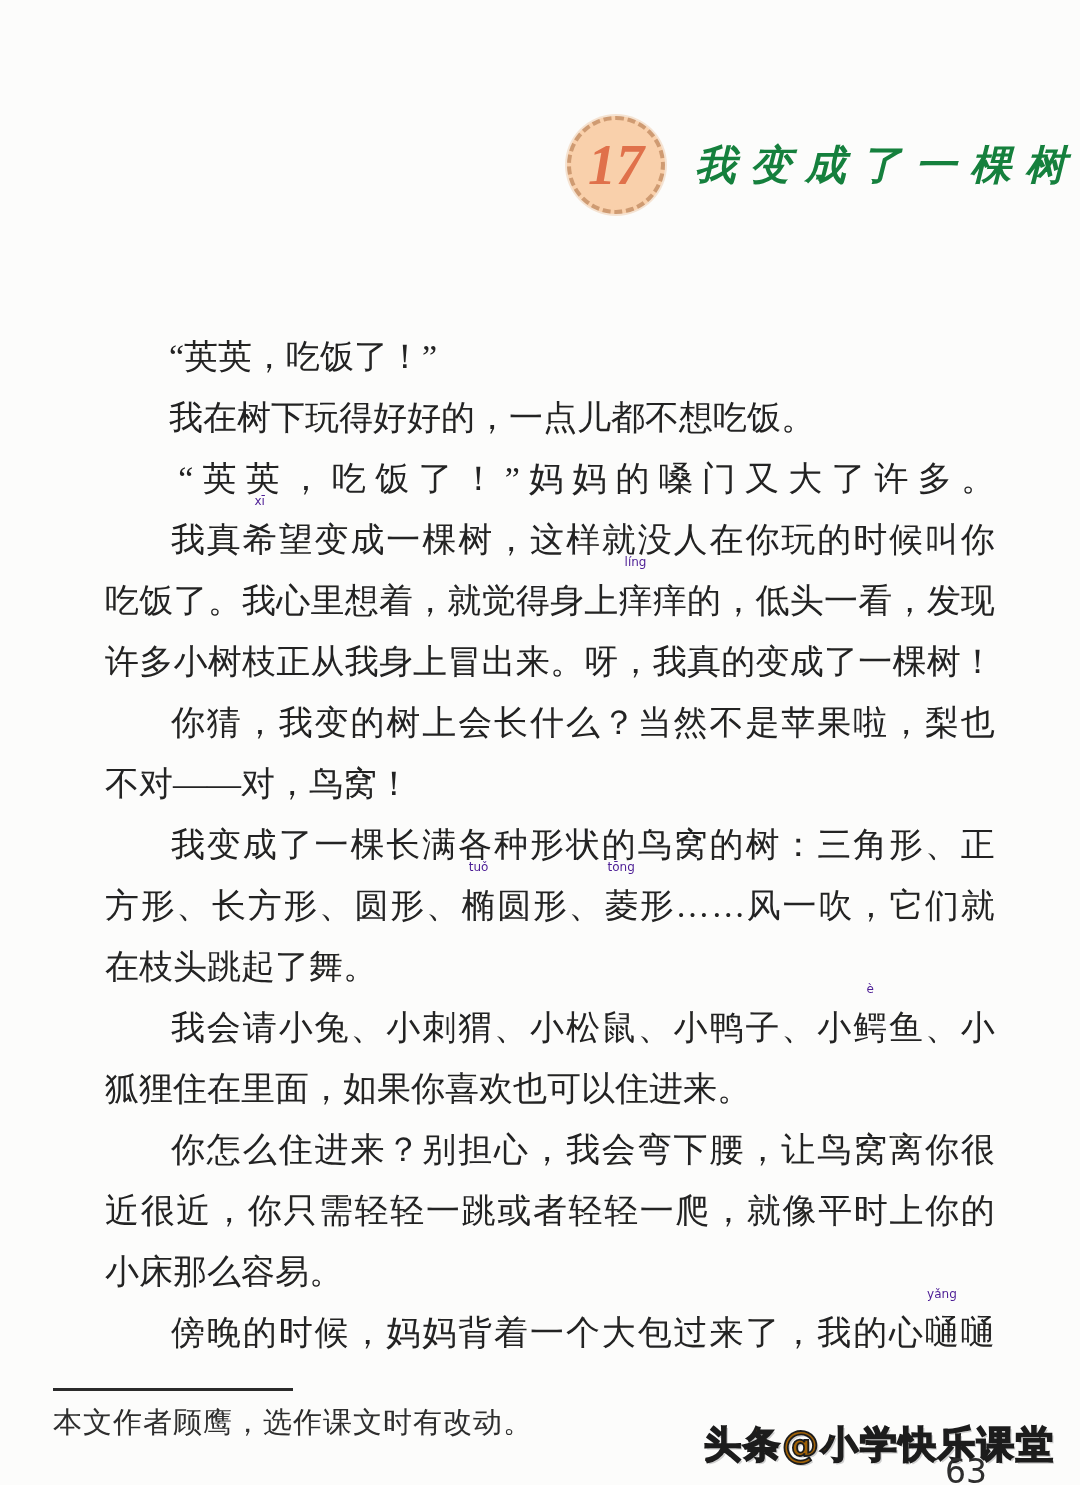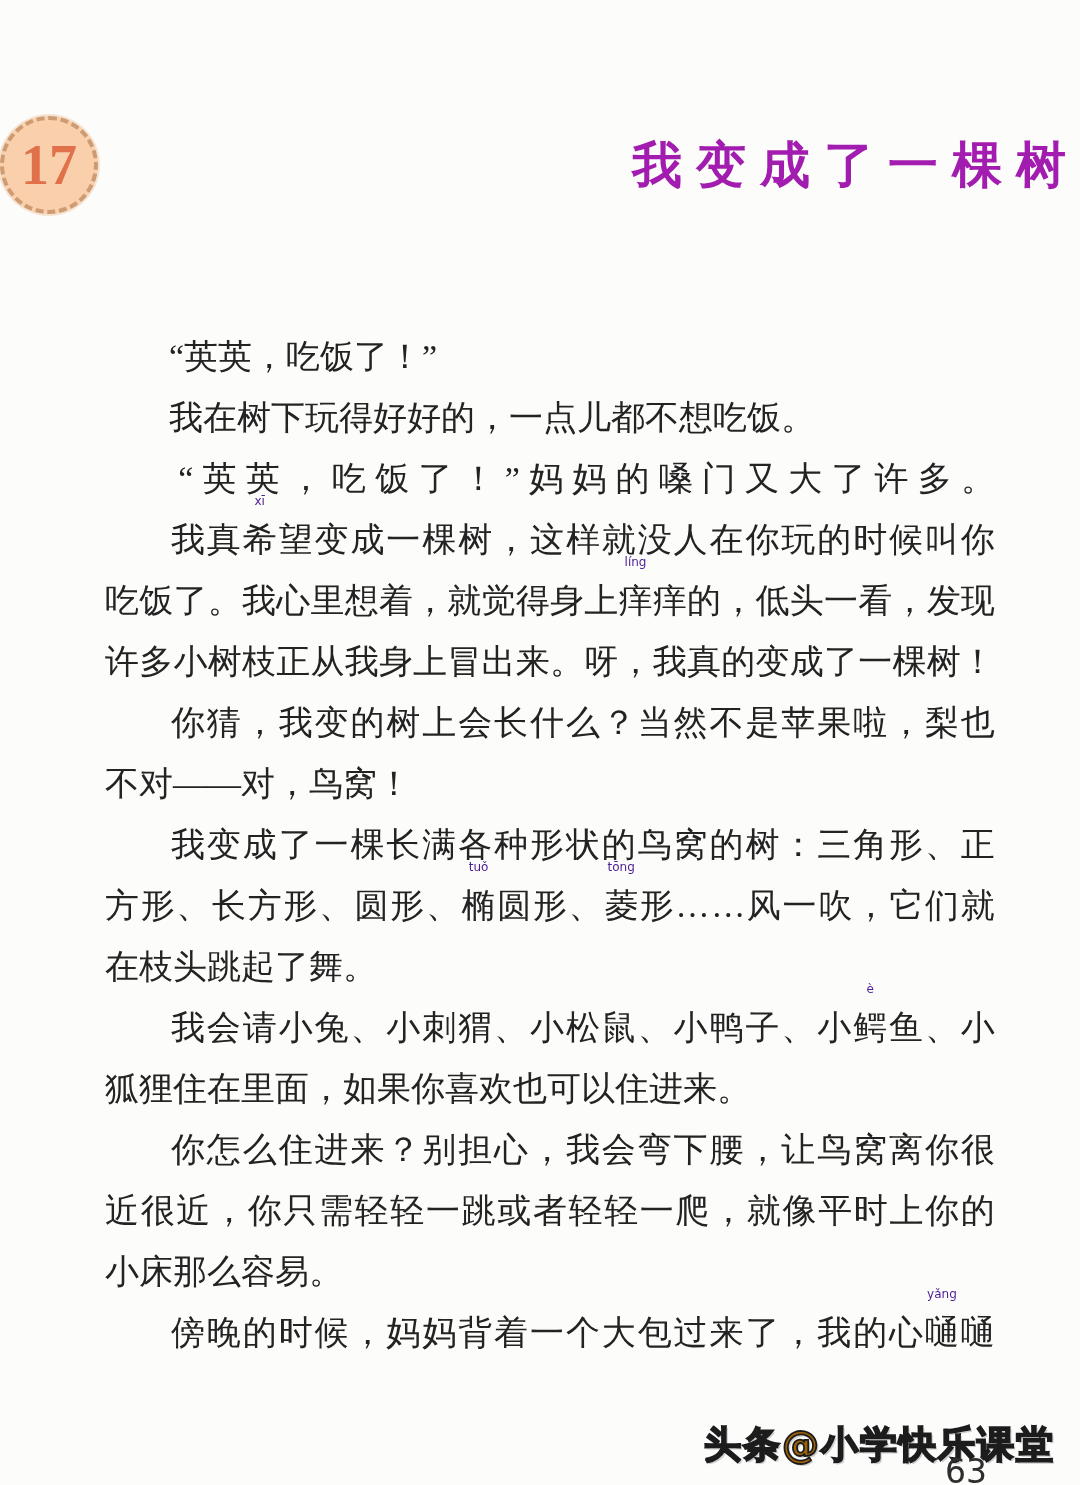--- a/index.html
+++ b/index.html
@@ -7,37 +7,37 @@
     position:relative;
     width:1080px;height:1485px;
     background:#fcfcfb;
     overflow:hidden;
     font-family:"Liberation Serif","DejaVu Serif",serif;
     color:#222;
   }
   
   .title-row{
     position:absolute;top:116px;left:0;right:0;
-    display:flex;justify-content:space-between;align-items:center;gap:30px;
+    display:flex;justify-content:flex-end;align-items:center;gap:30px;font-style:italic;
   }
   .badge{
     width:98px;height:98px;border-radius:50%;
     background:#f9d0ab;
     border:4px dashed #cf9b72;
     box-sizing:border-box;
     display:flex;align-items:center;justify-content:center;
     box-shadow:0 0 0 2px #f5e3d2;
   }
   .badge-number{
     font-size:56px;font-weight:bold;color:#e0714b;
     font-family:"Liberation Serif","DejaVu Serif",serif;
     line-height:1;
   }
   .page-title{
-    font-size:50px;font-weight:700;color:#a21caf;
+    font-size:41px;font-weight:700;color:#15803d;
     letter-spacing:14px;
   }
   
   .body-text{
     position:absolute;top:326px;left:105px;width:890px;
   }
   .line{
     display:flex;align-items:center;
     height:61px;
     font-size:34px;color:#232323;
@@ -472,18 +472,22 @@
           <span class="ch">，</span>
           <span class="ch">我</span>
           <span class="ch">的</span>
           <span class="ch">心</span>
           <span class="ch">嗵<span class="py">yǎng</span></span>
           <span class="ch">嗵</span>
         </div>
       </div>
     </div>
 
+  <div class="footnote">
+    <div class="footnote-rule"></div>
+    <div class="footnote-text">本文作者顾鹰，选作课文时有改动。</div>
+  </div>
 
   <div class="watermark">头条@小学快乐课堂</div>
 
   <div class="page-number">63</div>
 
 </div>
 
 </body></html>

